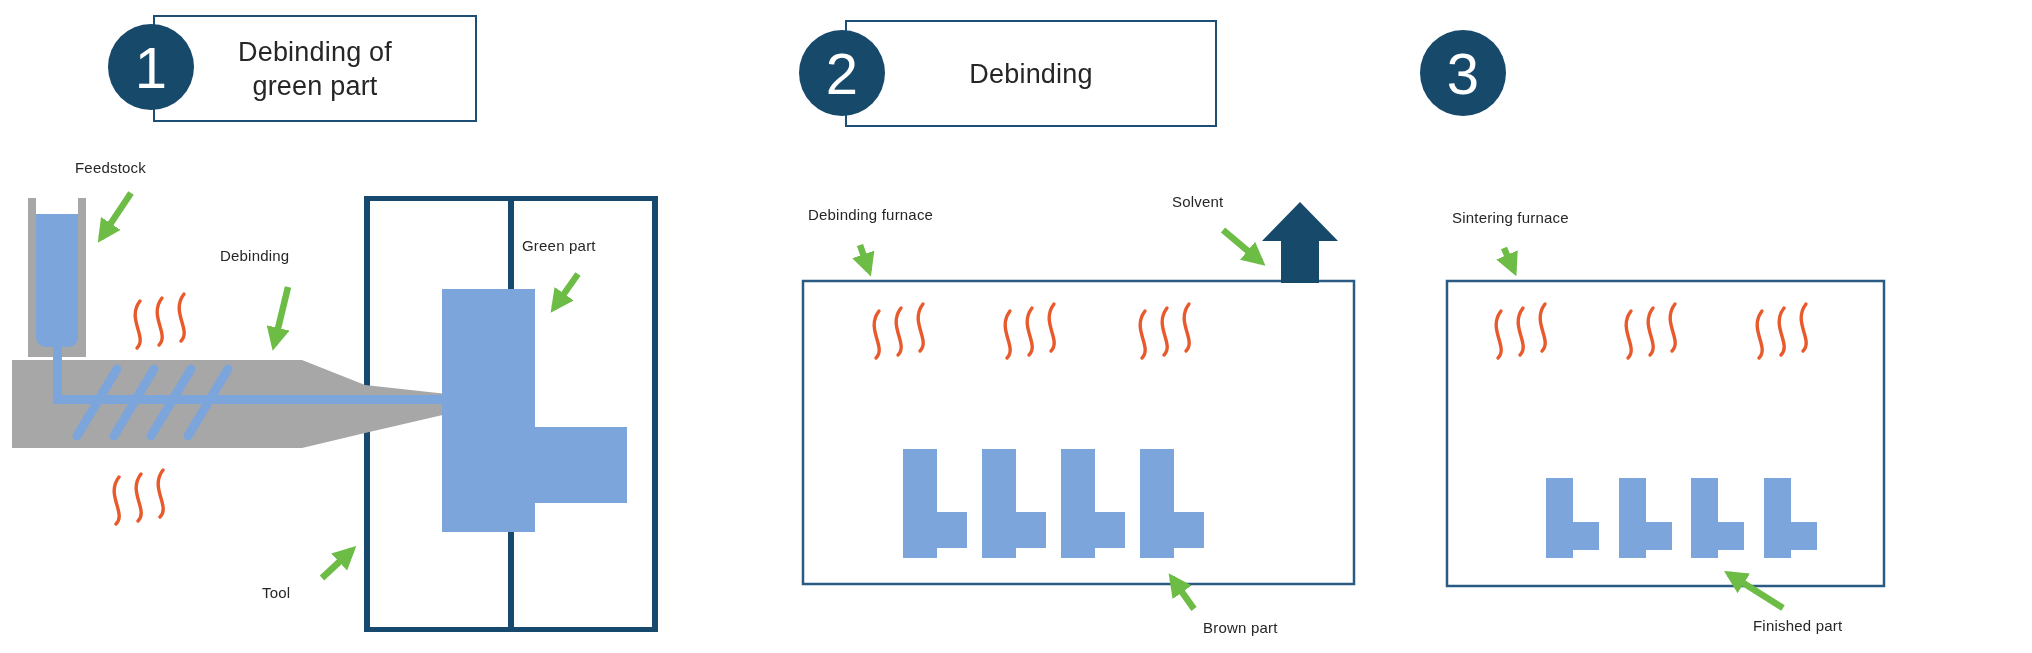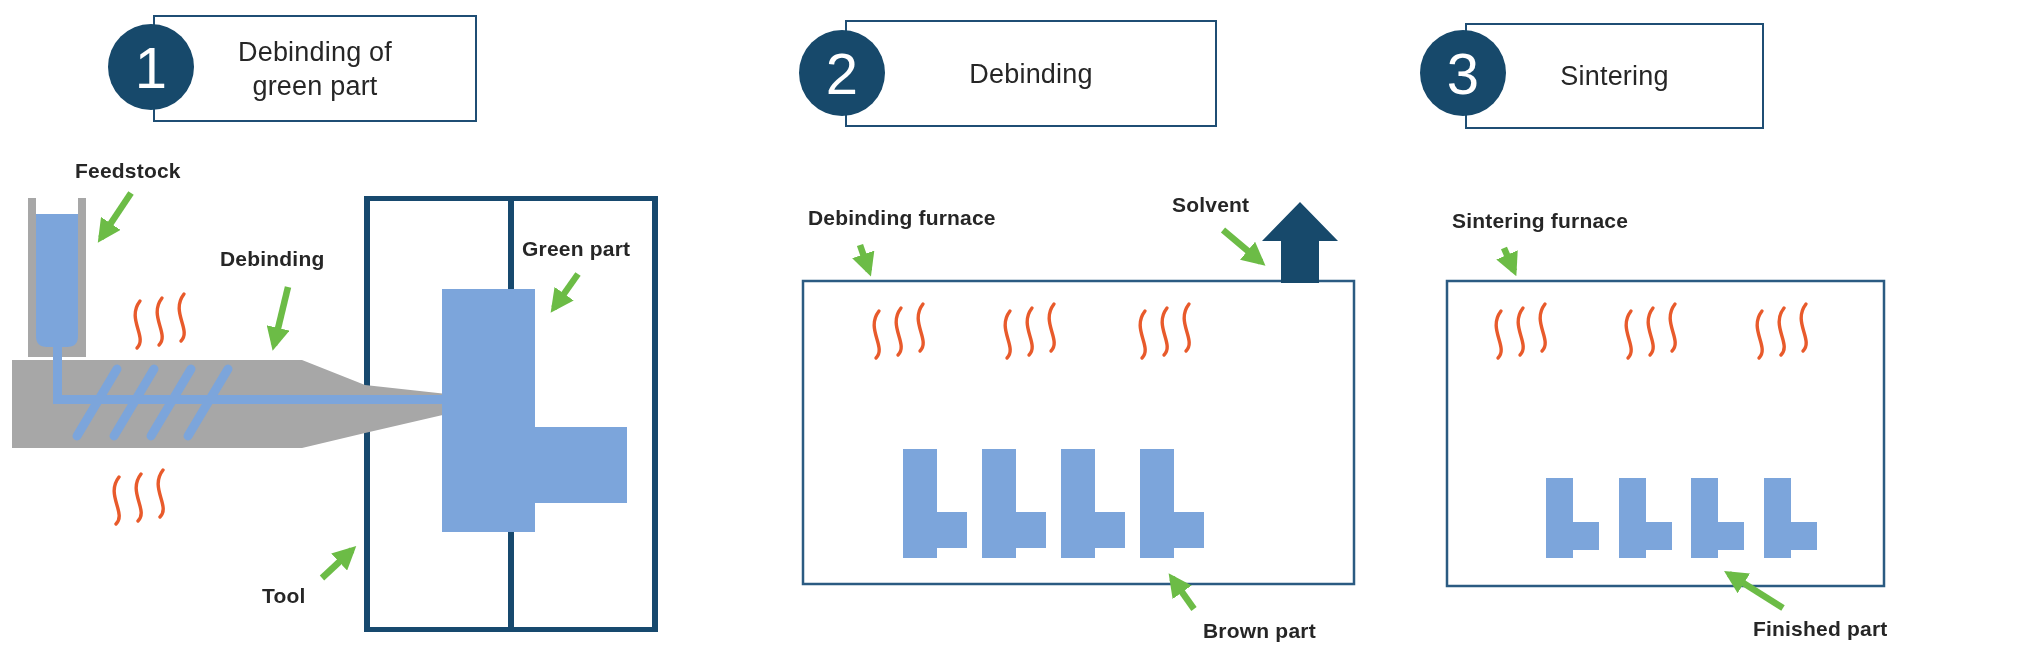--- a/index.html
+++ b/index.html
@@ -7,26 +7,25 @@
     position:relative;
     width:2032px;height:653px;
     background:#ffffff;
     font-family:"Liberation Sans", sans-serif;
     color:#222;
     overflow:hidden;
   }
   .stage svg{position:absolute;left:0;top:0;}
   .lbl{
     position:absolute;
-    font-size:21px;
+    font-size:15px;
     color:#262626;
     white-space:nowrap;
     letter-spacing:.2px;
     z-index:3;
-    font-weight:bold;
   }
   .proc{
     position:absolute;
     font-size:21.5px;
     color:#262626;
     white-space:nowrap;
     letter-spacing:.2px;
     z-index:3;
   }
   .tbox{
@@ -176,23 +175,20 @@
     <span>1</span>
   </div>
 
   <div class="tbox" style="left:845px;top:20px;width:368px;height:103px">
     <span>Debinding</span>
   </div>
   <div class="step" style="left:799px;top:30px">
     <span>2</span>
   </div>
 
-  <div class="tbox" style="left:1465px;top:23px;width:295px;height:102px">
-    <span>Sintering</span>
-  </div>
   <div class="step" style="left:1420px;top:30px">
     <span>3</span>
   </div>
 
   <div class="lbl" style="left:75px;top:159px">Feedstock</div>
   <div class="lbl" style="left:220px;top:247px">Debinding</div>
   <div class="lbl" style="left:522px;top:237px">Green part</div>
   <div class="lbl" style="left:262px;top:584px">Tool</div>
 
   <div class="lbl" style="left:808px;top:206px">Debinding furnace</div>

